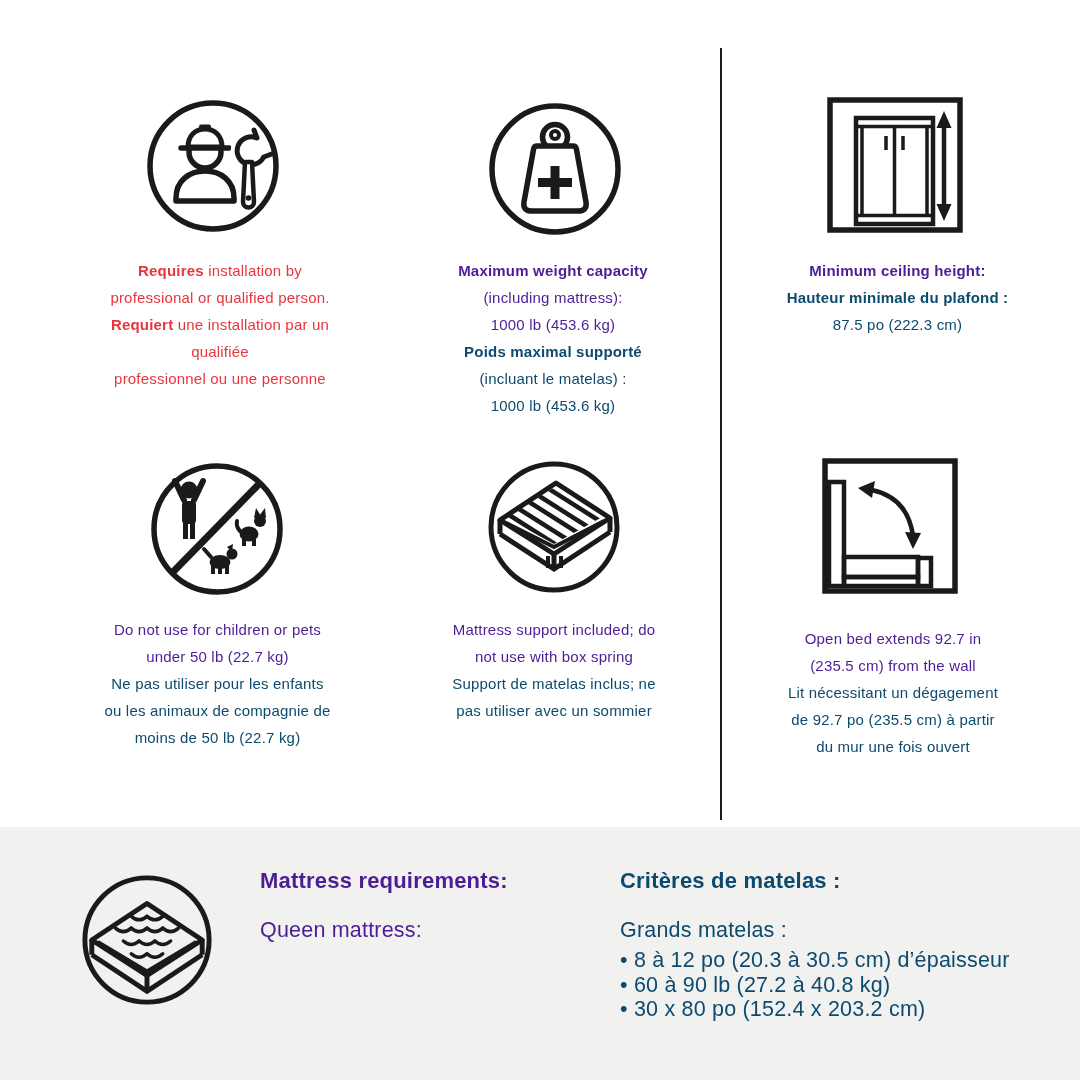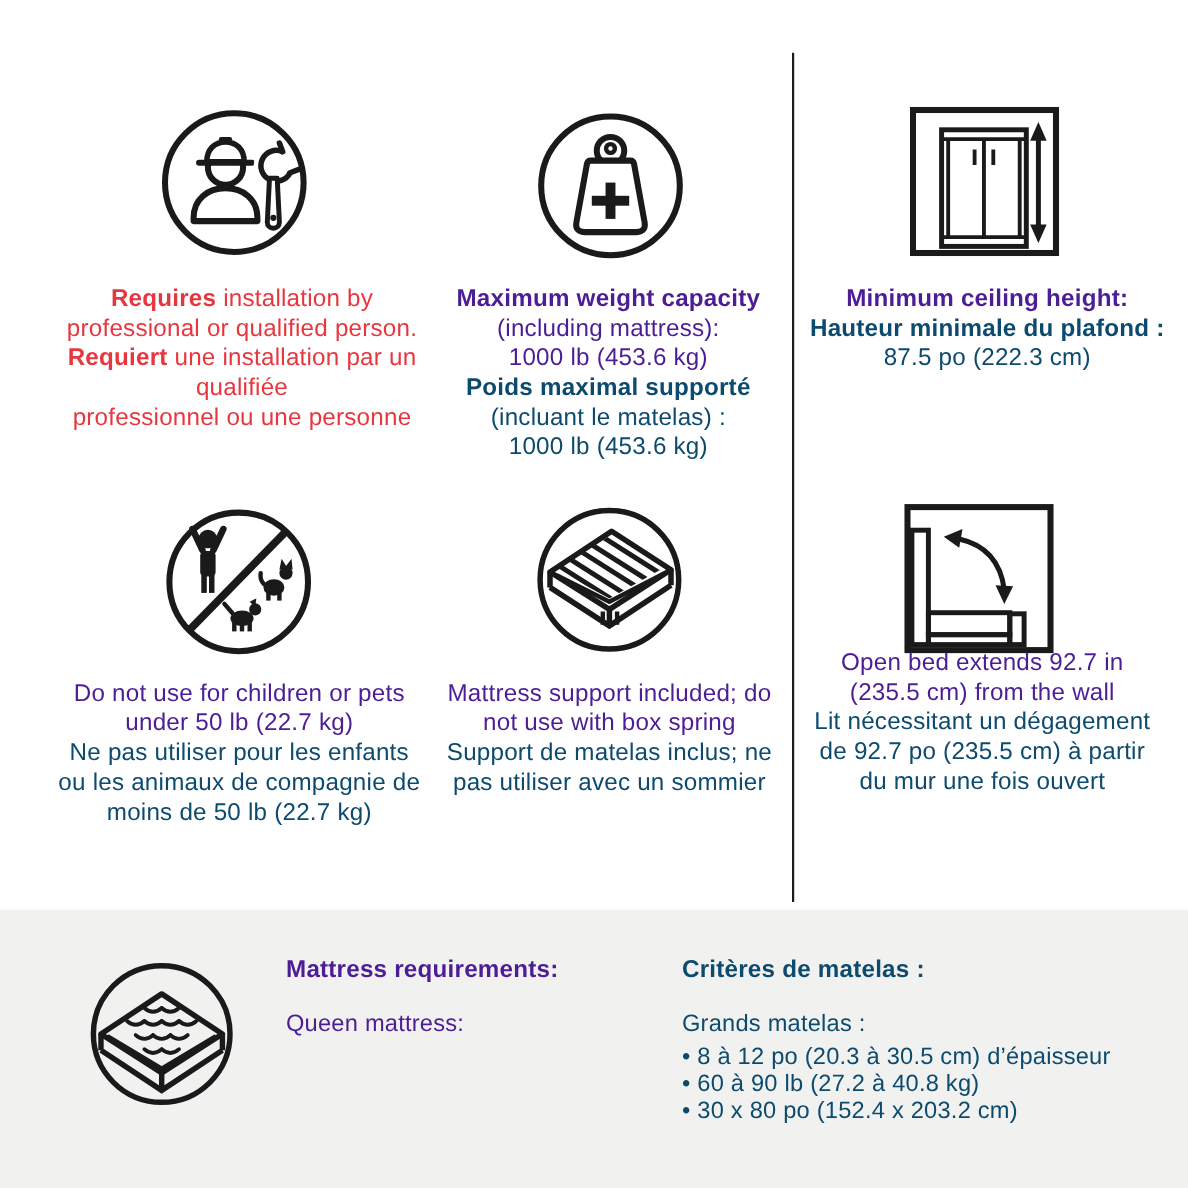--- a/index.html
+++ b/index.html
@@ -10,21 +10,21 @@
     -webkit-font-smoothing:antialiased;
   }
   .divider {
     position:absolute; left:720px; top:48px; width:2px; height:772px;
     background:#1c1c1c;
   }
   .icon { position:absolute; }
   .icon svg { display:block; }
   .feature-text {
     position:absolute; text-align:center;
-    font-size:22px; line-height:27px; letter-spacing:.2px;
+    font-size:15px; line-height:27px; letter-spacing:.2px;
   }
   .black { color:#4c1d95; }
   .gray  { color:#0c4a6e; }
   .red   { color:#e8363f; }
   .b     { font-weight:700; }
   .panel {
     position:absolute; left:0; top:827px; width:1080px; height:305px;
     background:#f1f1f0;
   }
   .panel-col { position:absolute; font-size:21.5px; letter-spacing:.2px; }
@@ -179,21 +179,21 @@
     <div class="gray">moins de 50 lb (22.7 kg)</div>
   </div>
 
   <div class="feature-text" style="left:398px; top:616px; width:312px;">
     <div class="black">Mattress support included; do</div>
     <div class="black">not use with box spring</div>
     <div class="gray">Support de matelas inclus; ne</div>
     <div class="gray">pas utiliser avec un sommier</div>
   </div>
 
-  <div class="feature-text" style="left:733px; top:588px; width:320px;text-align:center;">
+  <div class="feature-text" style="left:733px; top:625px; width:320px;text-align:center;">
     <div class="black">Open bed extends 92.7 in</div>
     <div class="black">(235.5 cm) from the wall</div>
     <div class="gray">Lit nécessitant un dégagement</div>
     <div class="gray">de 92.7 po (235.5 cm) à partir</div>
     <div class="gray">du mur une fois ouvert</div>
   </div>
 
   <div class="panel">
 
     <div class="icon" style="left:78px; top:44px;">

